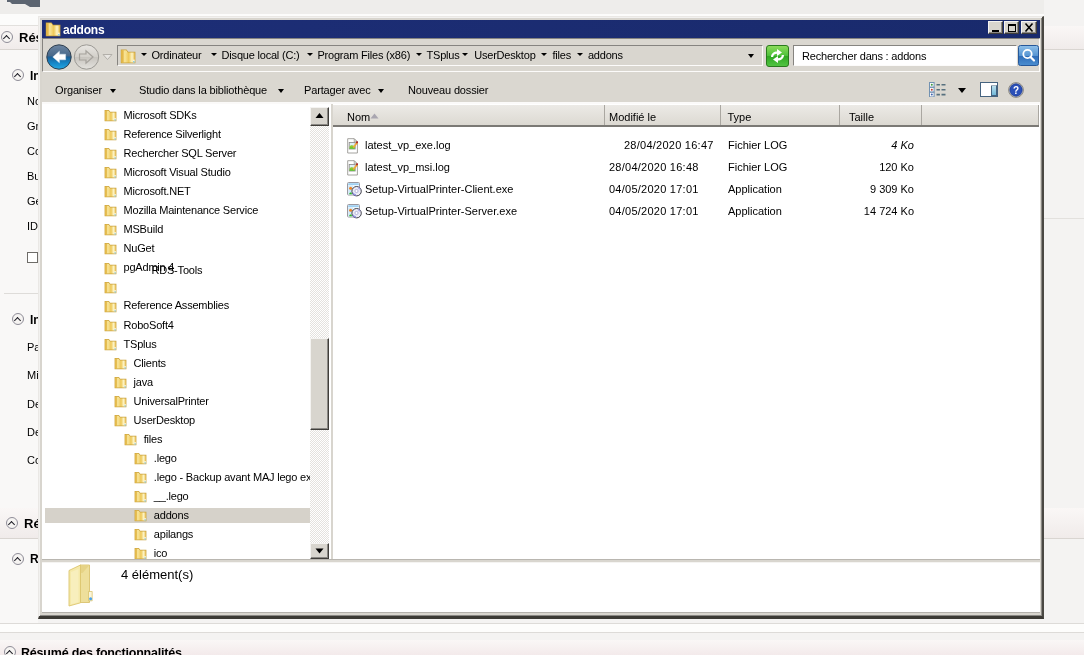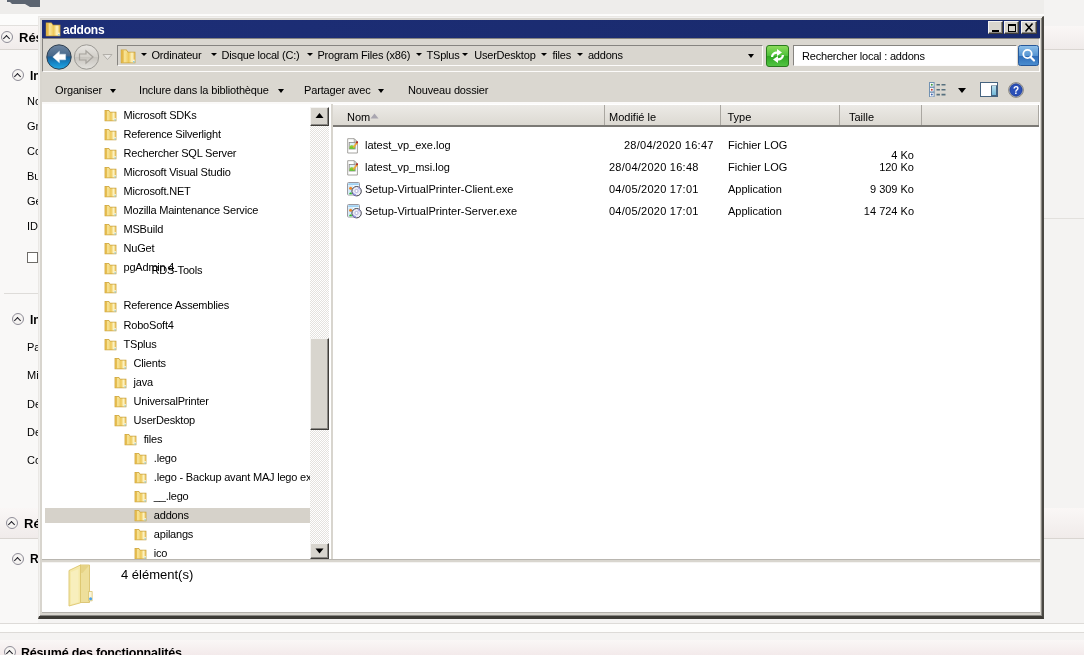--- a/index.html
+++ b/index.html
@@ -151,39 +151,39 @@
     <stop offset="0.52" stop-color="#30a822"></stop>
         <stop offset="1" stop-color="#52c543"></stop>
   </linearGradient>
     </defs>
   <rect x="0.5" y="0.5" width="22" height="21" rx="2.5" fill="url(#grn)" stroke="#2a7a1e"></rect>
   <path d="M5 12 C5 8.5 8 6.5 11 6.5 L11 4 L16 7.5 L11 11 L11 8.8 C9 8.8 7.3 9.8 7.2 12 Z" fill="#fff"></path>
   <path d="M18 10 C18 13.5 15 15.5 12 15.5 L12 18 L7 14.5 L12 11 L12 13.2 C14 13.2 15.7 12.2 15.8 10 Z" fill="#fff"></path>
 </svg>
 
 <div class="abs sunken" style="left:793px;top:45px;width:224px;height:21px;background:#fff;"></div>
-<div class="txt" style="left:802px;top:50px;font-size:11px;letter-spacing:-0.2px;">Rechercher local : addons</div>
+<div class="txt" style="left:802px;top:50px;font-size:11px;letter-spacing:-0.2px;">Rechercher dans : addons</div>
 <svg class="abs" style="left:1018px;top:45px;" width="21" height="21" viewBox="0 0 21 21">
   <defs>
       <linearGradient id="blu" x1="0" y1="0" x2="0" y2="1">
     <stop offset="0" stop-color="#8fc1ea"></stop>
         <stop offset="0.5" stop-color="#5795d2"></stop>
     <stop offset="0.52" stop-color="#2e6cb8"></stop>
         <stop offset="1" stop-color="#4b8ed0"></stop>
   </linearGradient>
     </defs>
   <rect x="0.5" y="0.5" width="20" height="20" rx="2" fill="url(#blu)" stroke="#26589a"></rect>
   <circle cx="9.5" cy="9" r="4.2" fill="none" stroke="#fff" stroke-width="1.8"></circle>
   <path d="M12.5 12 L16 15.5" stroke="#fff" stroke-width="2.2" stroke-linecap="round"></path>
 </svg>
 
 <div class="abs" style="left:42px;top:72px;width:998px;height:31px;background:#dad7d0;border-bottom:1px solid #fbfaf9;box-sizing:border-box;"></div>
 <div class="txt" style="left:55px;top:84px;font-size:11px;letter-spacing:-0.15px;">Organiser</div>
 <div class="tb-arrow" style="left:110px;top:89px;"></div>
-<div class="txt" style="left:139px;top:84px;font-size:11px;letter-spacing:-0.15px;">Inclure dans la bibliothèque</div>
+<div class="txt" style="left:139px;top:84px;font-size:11px;letter-spacing:-0.15px;">Studio dans la bibliothèque</div>
 <div class="tb-arrow" style="left:278px;top:89px;"></div>
 <div class="txt" style="left:304px;top:84px;font-size:11px;letter-spacing:-0.15px;">Partager avec</div>
 <div class="tb-arrow" style="left:378px;top:89px;"></div>
 <div class="txt" style="left:408px;top:84px;font-size:11px;letter-spacing:-0.15px;">Nouveau dossier</div>
 
 <svg class="abs" style="left:929px;top:82px;" width="17" height="15" viewBox="0 0 17 15">
   <g>
     <rect x="0.5" y="0.5" width="4.6" height="4.6" fill="#fdfdfd" stroke="#7292b2"></rect>
     <rect x="0.5" y="5.4" width="4.6" height="4.6" fill="#fdfdfd" stroke="#7292b2"></rect>
     <rect x="0.5" y="10.3" width="4.6" height="4.6" fill="#fdfdfd" stroke="#7292b2"></rect>
@@ -232,21 +232,21 @@
     <path d="M4.5 0.5 L8.5 5.5 L0.5 5.5 Z" fill="#a9a6b0"></path>
   </svg>
 <div class="abs" style="left:333px;top:125px;width:706px;height:2px;background:#7b7975;"></div>
 
 <svg class="abs" style="left:347px;top:137.5px;" width="15" height="16" viewBox="0 0 15 16">
     <use href="#logicon"></use>
   </svg>
 <div class="lrow" style="left:365px;top:139.0px;">latest_vp_exe.log</div>
 <div class="lrow dt" style="left:624px;top:139.0px;">28/04/2020 16:47</div>
 <div class="lrow" style="left:728px;top:139.0px;">Fichier LOG</div>
-<div class="lrow" style="right:170px;top:149px;">4 Ko</div>
+<div class="lrow" style="right:170px;top:139.0px;font-style:italic;">4 Ko</div>
 <svg class="abs" style="left:347px;top:159.5px;" width="15" height="16" viewBox="0 0 15 16">
     <use href="#logicon"></use>
   </svg>
 <div class="lrow" style="left:365px;top:161.0px;">latest_vp_msi.log</div>
 <div class="lrow dt" style="left:609px;top:161.0px;">28/04/2020 16:48</div>
 <div class="lrow" style="left:728px;top:161.0px;">Fichier LOG</div>
 <div class="lrow" style="right:170px;top:161.0px;">120 Ko</div>
 <svg class="abs" style="left:347px;top:181.5px;" width="15" height="16" viewBox="0 0 15 16">
     <use href="#setupicon"></use>
   </svg>

